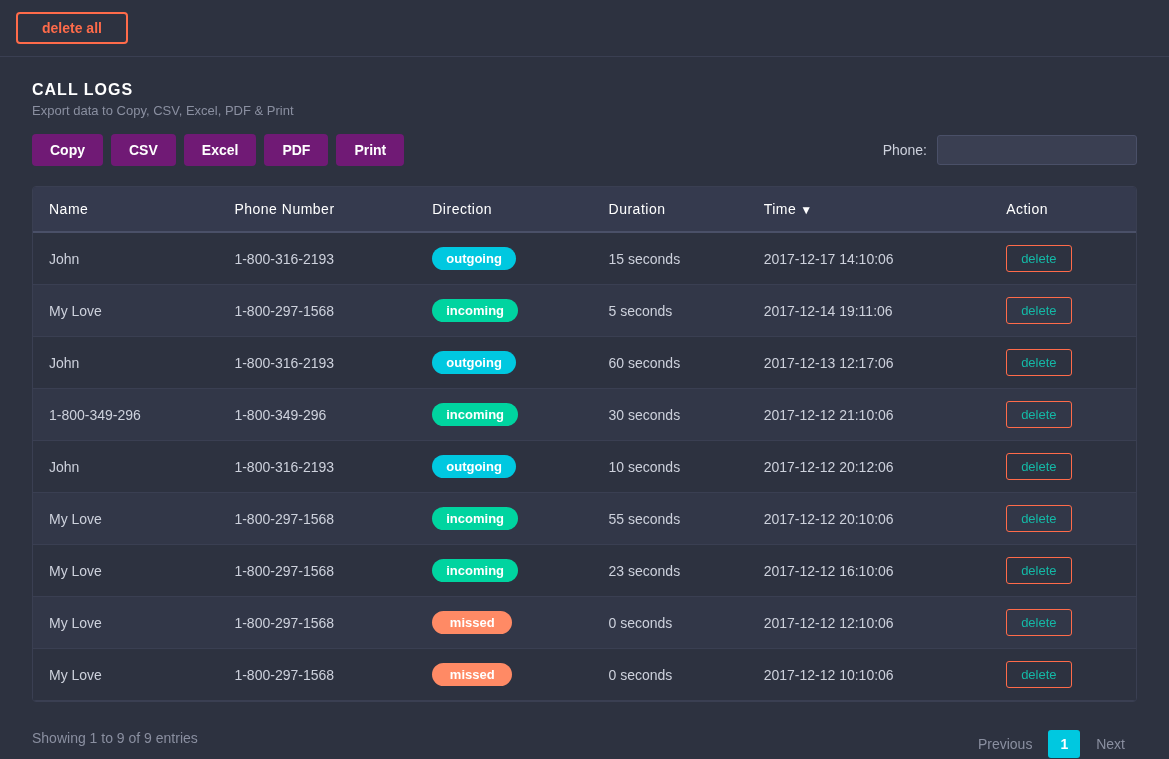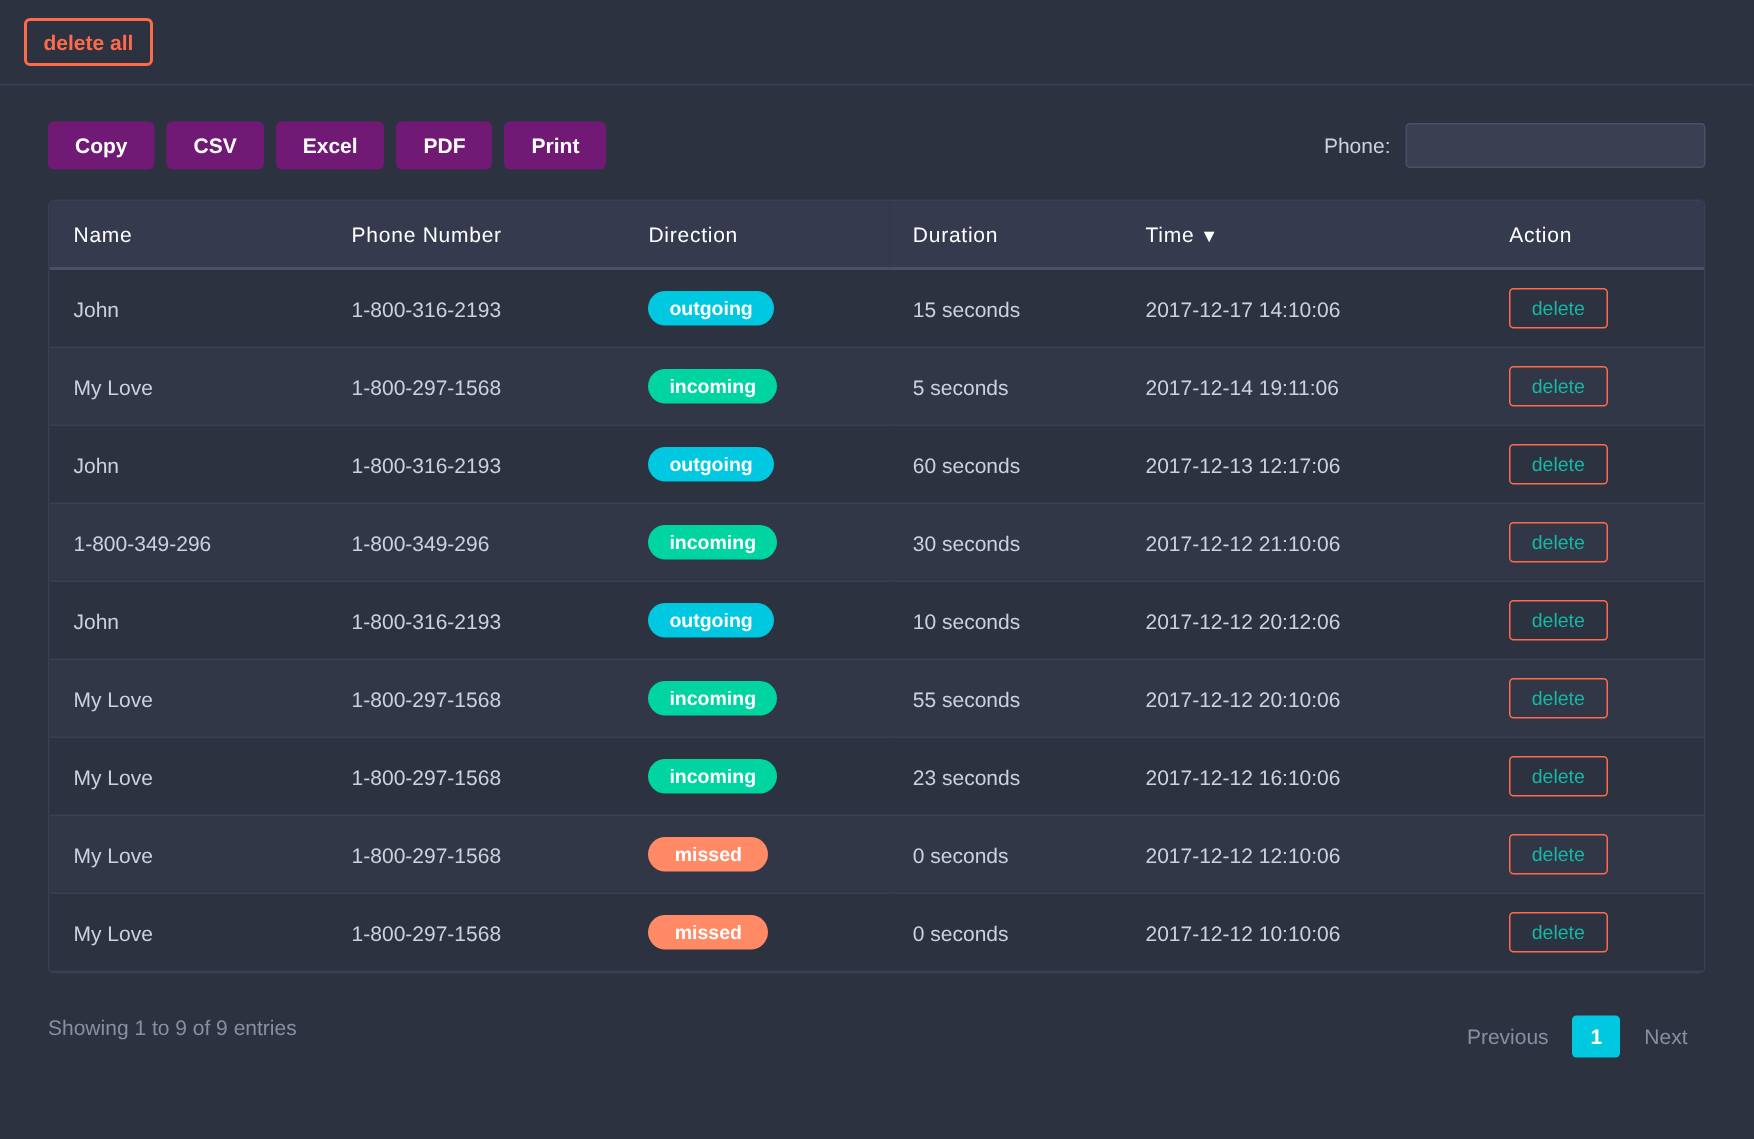--- a/index.html
+++ b/index.html
@@ -13,21 +13,21 @@
     .top-bar {
       background-color: #2d3240;
       padding: 12px 16px;
       border-bottom: 1px solid #3a3f52;
     }
 
     .delete-all-btn {
       background: transparent;
       border: 2px solid #ff6b4a;
       color: #ff6b4a;
-      padding: 6px 11px;
+      padding: 6px 24px;
       border-radius: 4px;
       cursor: pointer;
       font-size: 14px;
       font-weight: bold;
     }
 
     .main-content {
       padding: 24px 32px;
     }
 
@@ -200,20 +200,22 @@
     }
   </style>
 </head>
 <body>
 
 <div class="top-bar">
   <button class="delete-all-btn">delete all</button>
 </div>
 
 <div class="main-content">
+  <div class="section-title">CALL LOGS</div>
+  <div class="export-text">Export data to Copy, CSV, Excel, PDF &amp; Print</div>
 
   <div class="toolbar">
     <div class="export-buttons">
 
     <button class="export-btn">Copy</button>
         <button class="export-btn">CSV</button>
         <button class="export-btn">Excel</button>
         <button class="export-btn">PDF</button>
         <button class="export-btn">Print</button>
       </div>

